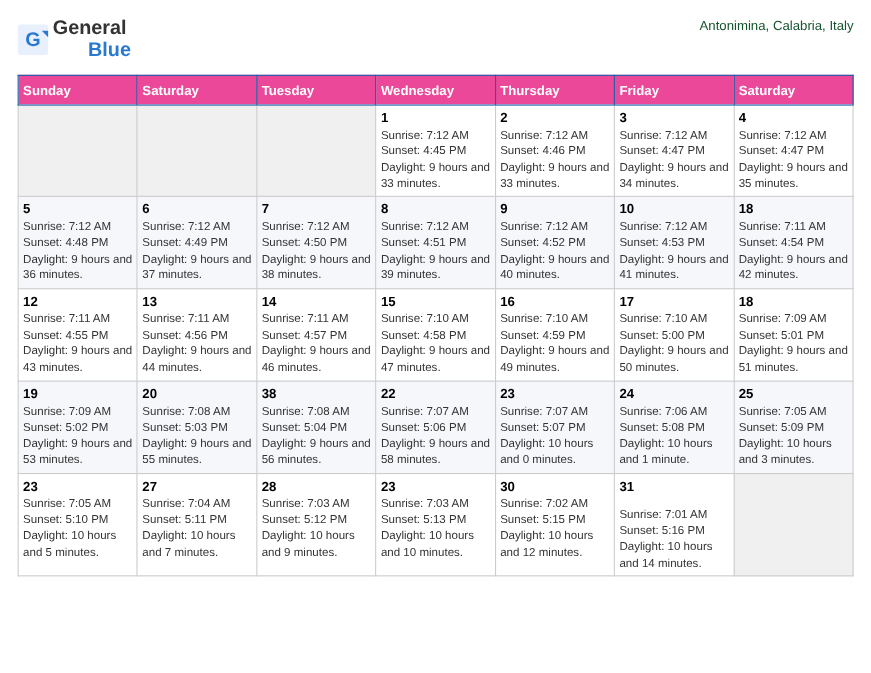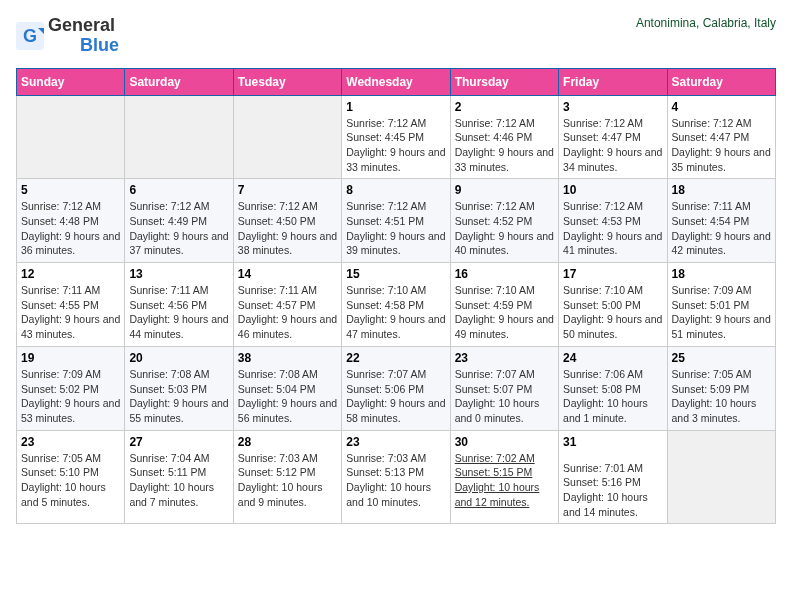--- a/index.html
+++ b/index.html
@@ -297,21 +297,21 @@
 Daylight: 10 hours and 9 minutes.</div>
         </td>
         <td>
           <span class="day-num">23</span>
           <div class="day-info" style="white-space: pre-line;">Sunrise: 7:03 AM
 Sunset: 5:13 PM
 Daylight: 10 hours and 10 minutes.</div>
         </td>
         <td>
           <span class="day-num">30</span>
-          <div class="day-info" style="white-space: pre-line; text-decoration: underline;">Sunrise: 7:02 AM
+          <div class="day-info" style="white-space: pre-line;">Sunrise: 7:02 AM
 Sunset: 5:15 PM
 Daylight: 10 hours and 12 minutes.</div>
         </td>
         <td>
           <span class="day-num">31</span>
           <div class="day-info" style="white-space: pre-line; margin-top: 12px;">Sunrise: 7:01 AM
 Sunset: 5:16 PM
 Daylight: 10 hours and 14 minutes.</div>
         </td>
         <td class="empty-cell"></td>

